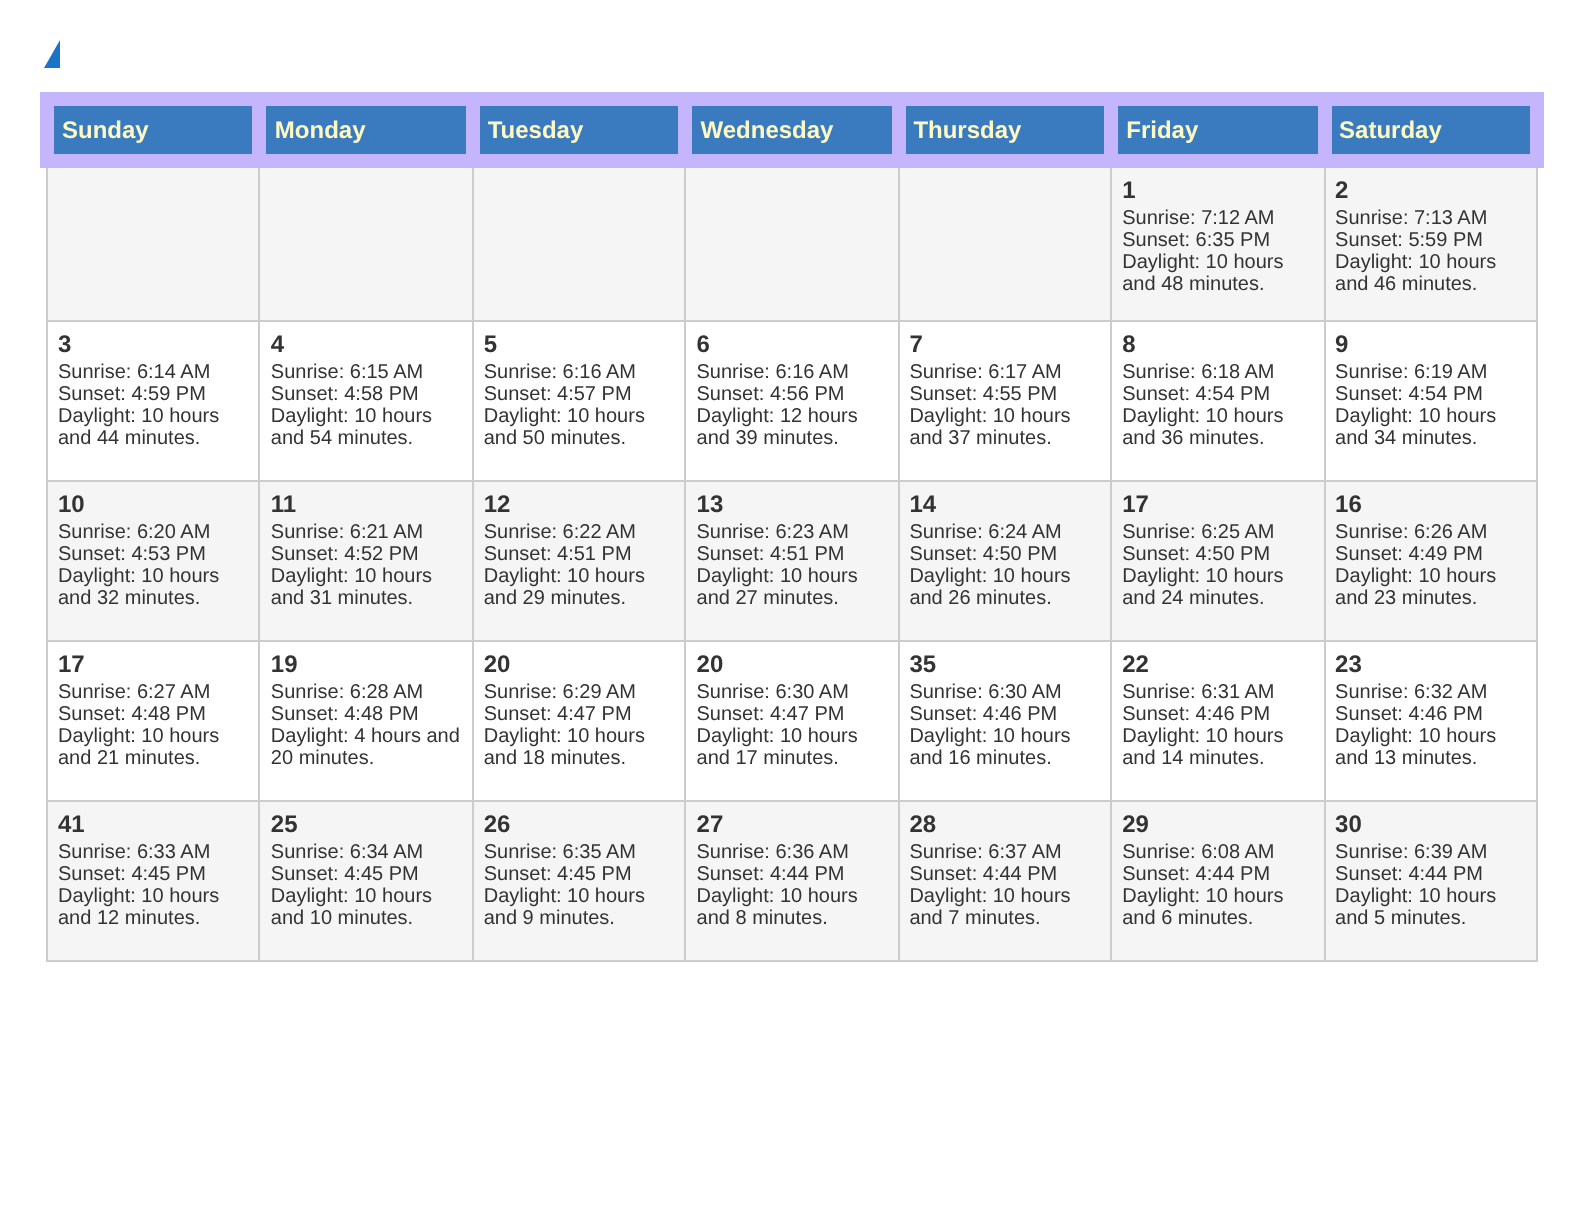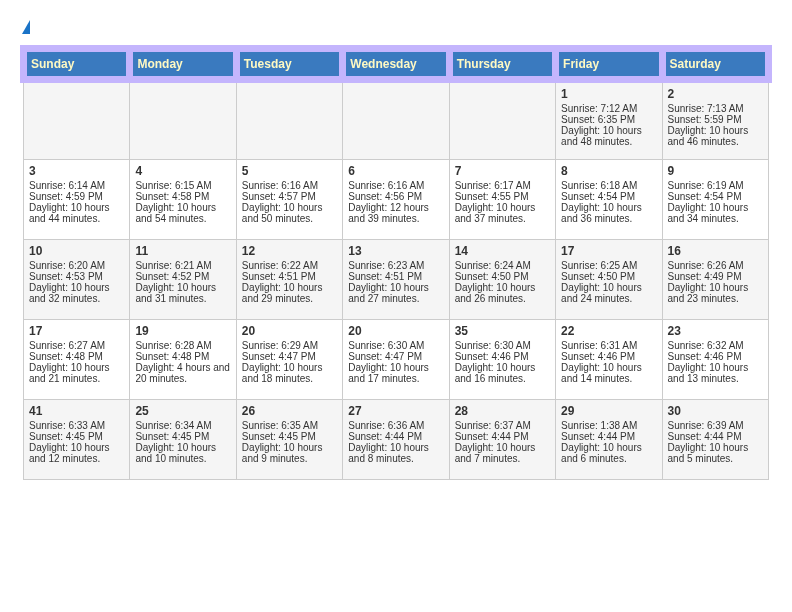--- a/index.html
+++ b/index.html
@@ -300,21 +300,21 @@
           <div>Daylight: 10 hours and 8 minutes.</div>
         </td>
         <td>
           <span class="day-num">28</span>
           <div>Sunrise: 6:37 AM</div>
           <div>Sunset: 4:44 PM</div>
           <div>Daylight: 10 hours and 7 minutes.</div>
         </td>
         <td>
           <span class="day-num">29</span>
-          <div>Sunrise: 1:38 AM</div>
+          <div>Sunrise: 6:08 AM</div>
           <div>Sunset: 4:44 PM</div>
           <div>Daylight: 10 hours and 6 minutes.</div>
         </td>
         <td>
           <span class="day-num">30</span>
           <div>Sunrise: 6:39 AM</div>
           <div>Sunset: 4:44 PM</div>
           <div>Daylight: 10 hours and 5 minutes.</div>
         </td>
       </tr>

